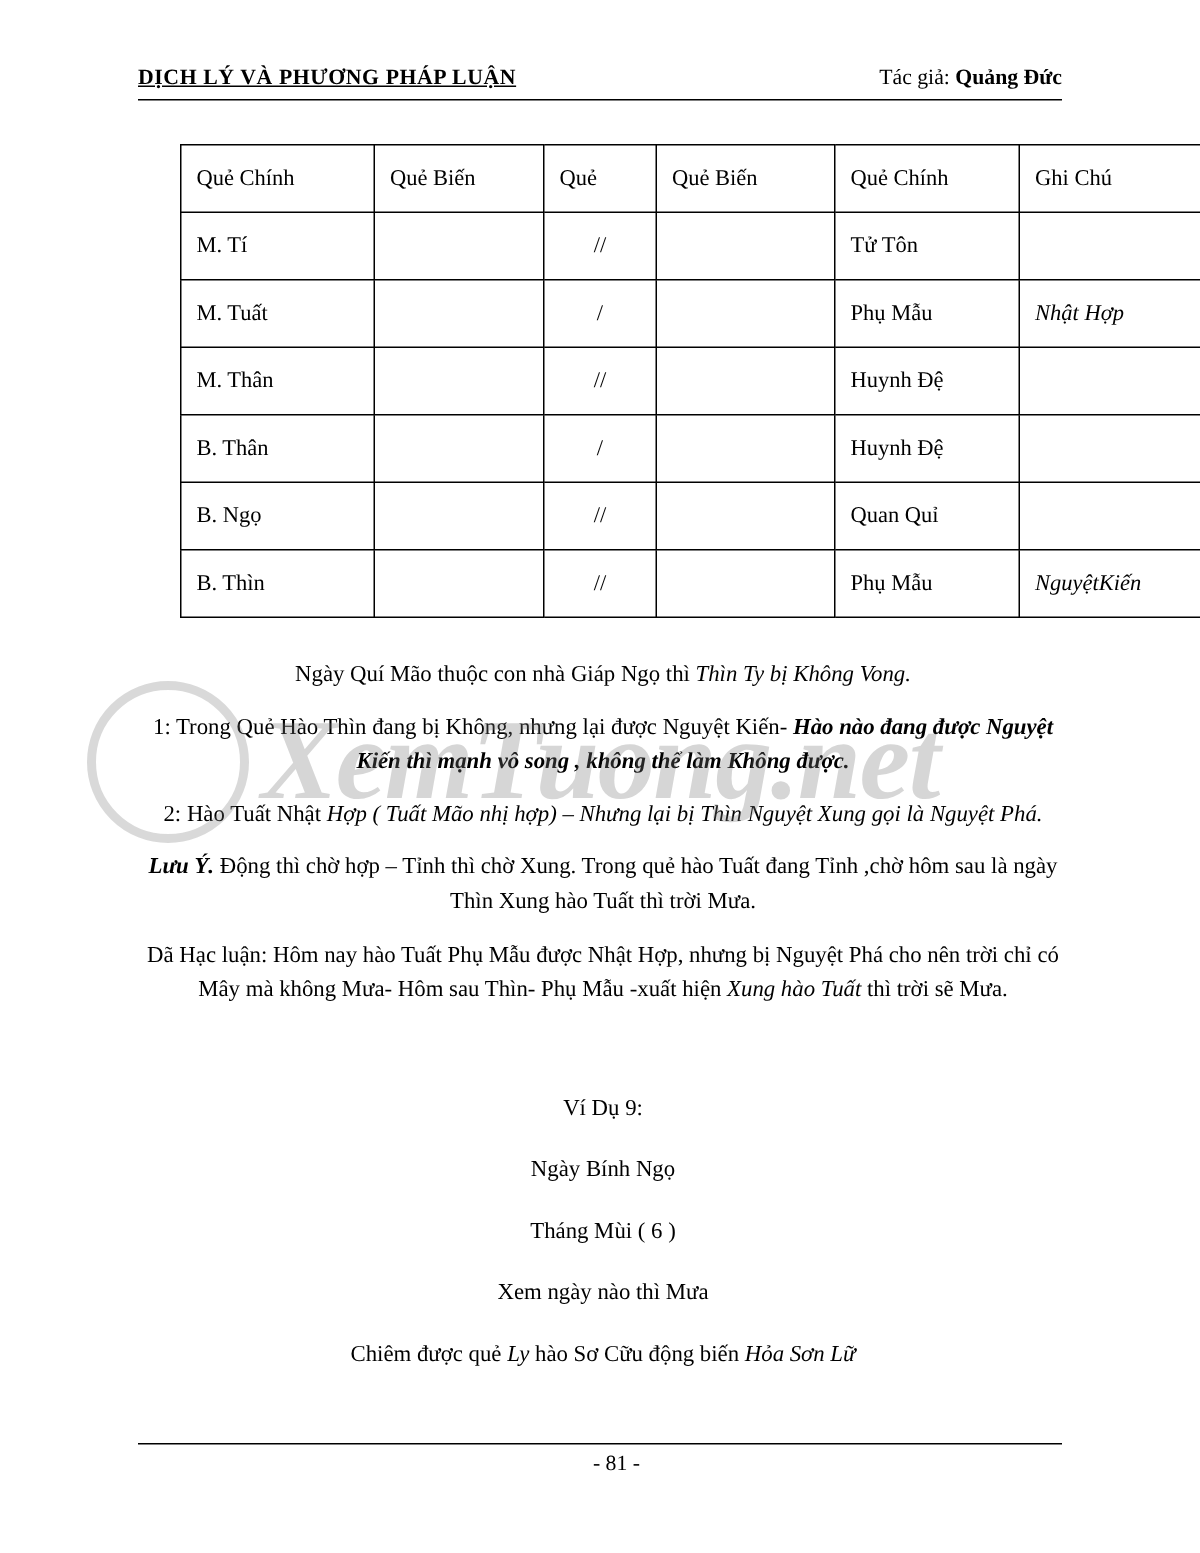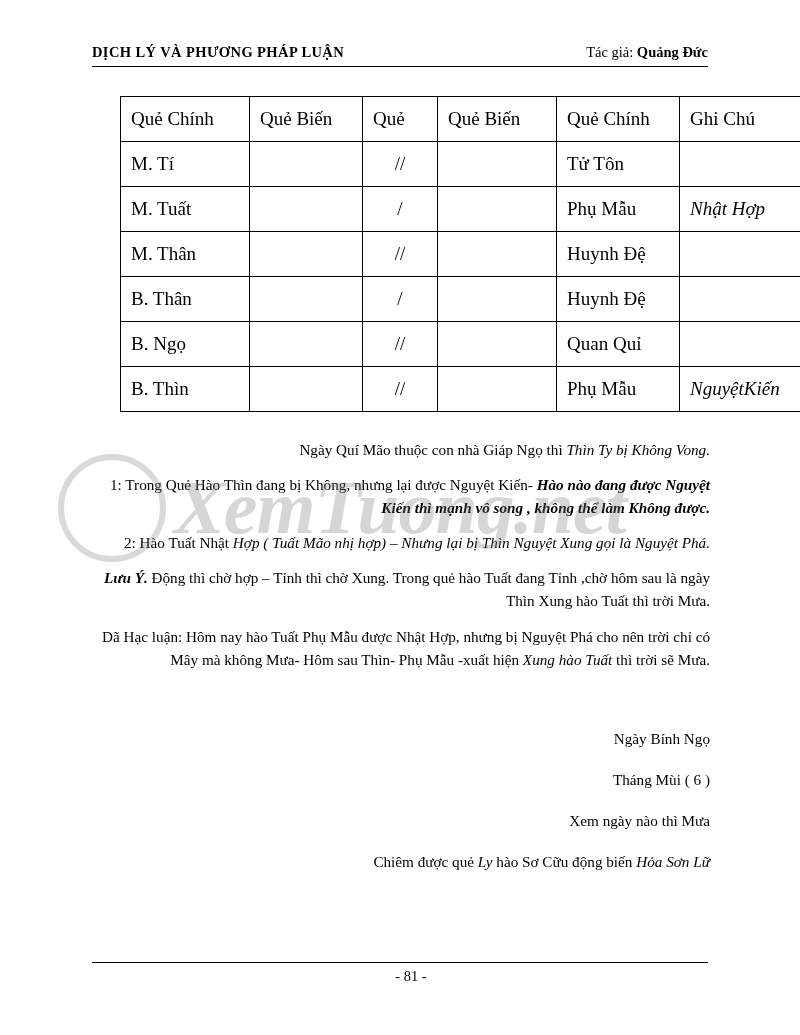--- a/index.html
+++ b/index.html
@@ -31,20 +31,21 @@
     width: 616px;
     display: flex;
     justify-content: space-between;
     align-items: baseline;
     font-size: 14.5px;
   }
   .header-left {
     font-weight: bold;
     letter-spacing: 0.4px;
     font-size: 14.5px;
+    text-decoration: underline;
   }
   .header-right {
     font-size: 14.5px;
     margin-left: 29px;
   }
   .header-right .author-name {
     font-weight: bold;
   }
   .header-rule {
     position: absolute;
@@ -64,21 +65,21 @@
   }
   table.main-table {
     border-collapse: collapse;
     width: 559px;
     table-layout: fixed;
   }
   table.main-table td {
     border: 1px solid #000;
     height: 44px;
     padding: 0 10px;
-    font-size: 19px;
+    font-size: 15px;
     vertical-align: middle;
     white-space: nowrap;
     overflow: hidden;
   }
   .col0 { width: 108px; }
   .col1 { width: 92px; }
   .col2 { width: 54px; }
   .col3 { width: 98px; }
   .col4 { width: 102px; }
   .col5 { width: 105px; }
@@ -89,21 +90,21 @@
   .body-text {
     position: absolute;
     left: 94px;
     top: 438px;
     width: 616px;
     font-size: 15.2px;
     line-height: 1.52;
   }
   .body-text p {
     margin: 0 0 12px 0;
-    text-align: right;
+    text-align: center;
   }
   .body-text p.tight {
     margin-bottom: 12px;
   }
   i { font-style: italic; }
   .bi { font-weight: bold; font-style: italic; }
 
   .spacer-block { height: 44px; }
 
   .example-list p {
@@ -270,20 +271,21 @@
       <span class="bi">Lưu Ý.</span><span> Động thì chờ hợp – Tỉnh thì chờ Xung. Trong quẻ hào Tuất đang Tỉnh ,chờ hôm sau là ngày Thìn Xung hào Tuất thì trời Mưa.</span>
     </p>
 
     <p class="tight">
       <span>Dã Hạc luận: Hôm nay hào Tuất Phụ Mẫu được Nhật Hợp, nhưng bị Nguyệt Phá cho nên trời chỉ có Mây mà không Mưa- Hôm sau Thìn- Phụ Mẫu -xuất hiện </span><i>Xung hào Tuất</i><span> thì trời sẽ Mưa.</span>
     </p>
 
     <div class="spacer-block"></div>
 
     <div class="example-list">
+      <p>Ví Dụ 9:</p>
       <p>Ngày Bính Ngọ</p>
       <p>Tháng Mùi ( 6 )</p>
       <p>Xem ngày nào thì Mưa</p>
       <p>
         <span>Chiêm được quẻ </span><i>Ly</i><span> hào Sơ Cữu động biến </span><i>Hỏa Sơn Lữ</i>
       </p>
     </div>
   </div>
 
   <div class="watermark">

